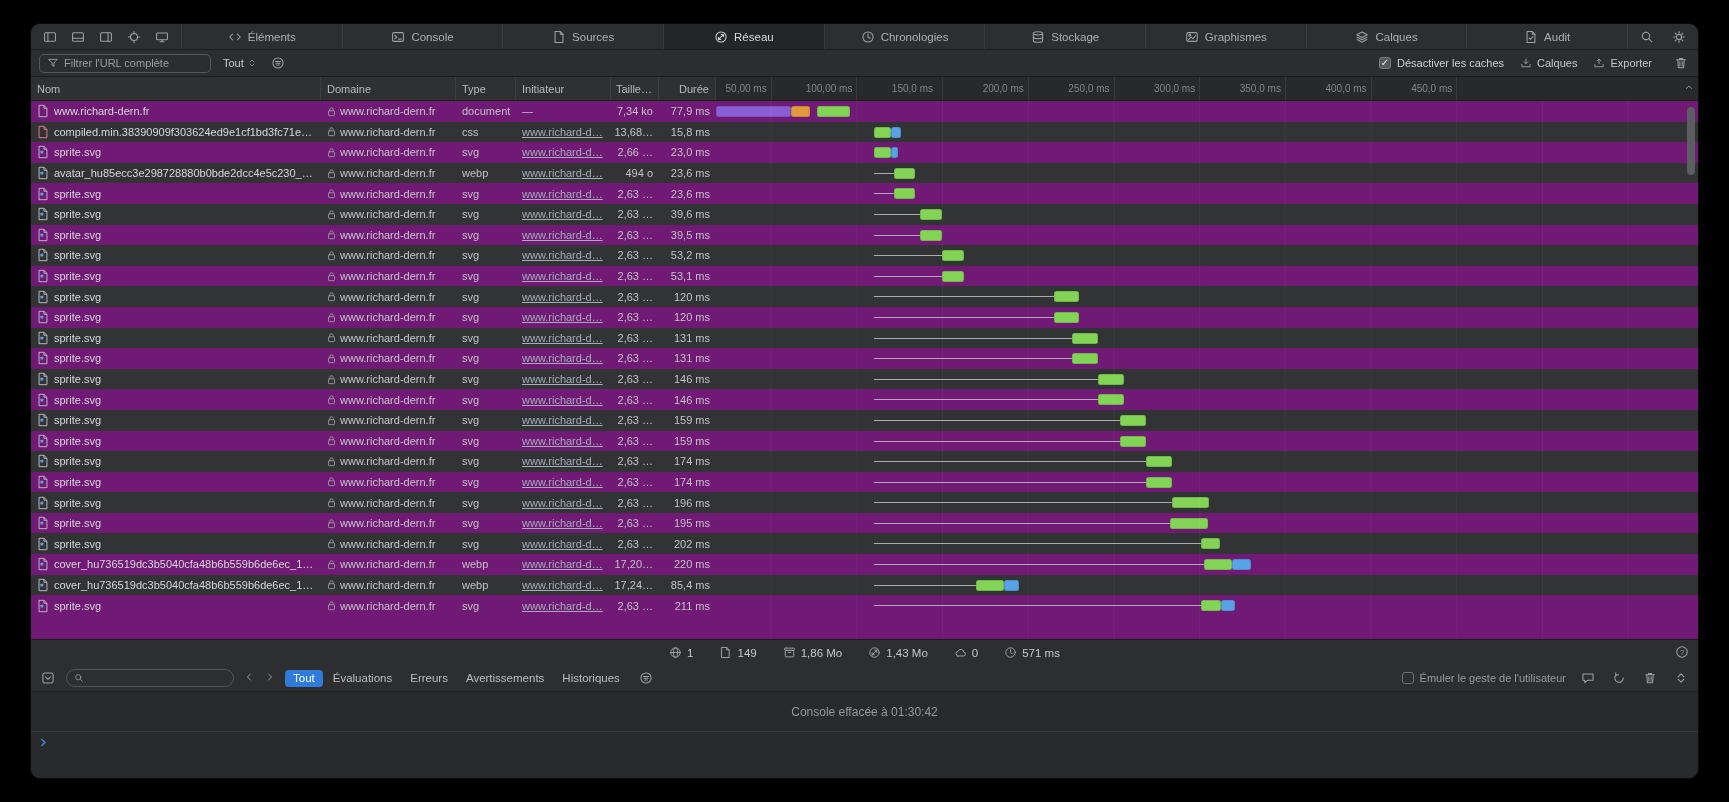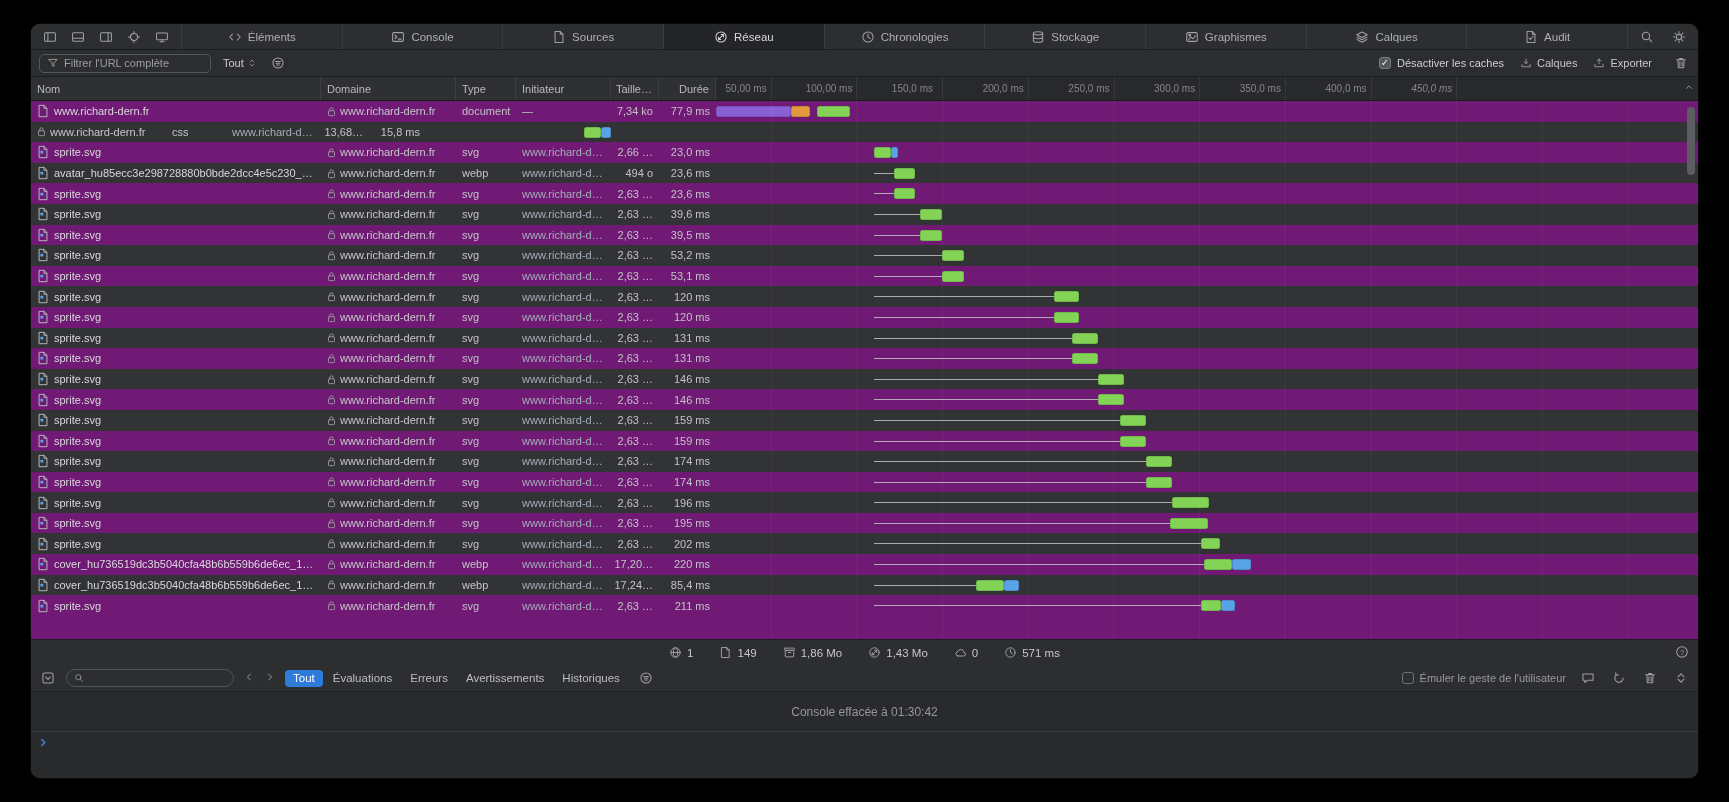--- a/index.html
+++ b/index.html
@@ -61,21 +61,21 @@
   .row:nth-child(even){background:#323335}
   .cell{padding:0 6px;white-space:nowrap;overflow:hidden;height:100%;display:flex;align-items:center}
   .c-name{width:290px;gap:5px;color:#d7d8da}
   .c-name .nm{overflow:hidden;white-space:nowrap}
   .c-domain{width:135px;gap:4px;color:#c6c7c9}
   .c-type{width:60px;color:#c2c3c5}
   .c-init{width:95px}
   .c-size{width:48px;justify-content:flex-end;color:#c2c3c5}
   .c-dur{width:57px;justify-content:flex-end;color:#c2c3c5}
   .c-wf{flex:1;position:relative;padding:0}
-  .link{color:#a3aeb8;}
+  .link{color:#a3aeb8;text-decoration:underline}
   .init-plain{color:#c2c3c5}
   .fic svg{width:12px;height:14px}
   .fic-css{color:#e27d85}
   .fic-doc,.fic-img{color:#b9bcbf}
   .lock{color:#9a9b9d}
   .lock svg{width:9px;height:11px}
   .wf-line{position:absolute;top:10px;height:1px;background:#c9cacc;opacity:.8}
   .wf-seg{position:absolute;top:5px;height:11px;border-radius:2.5px;box-shadow:inset 0 0 0 .5px rgba(0,0,0,.25)}
   .wf-grid{position:absolute;top:0;bottom:0;pointer-events:none;
     background-image:linear-gradient(to right, rgba(255,255,255,.04) 1px, transparent 1px);
@@ -341,21 +341,21 @@
           <div class="tick-label" style="left: 311.8px;">200,0 ms</div>
           <div class="tick-line" style="left: 397.5px;"></div>
           <div class="tick-label" style="left: 397.5px;">250,0 ms</div>
           <div class="tick-line" style="left: 483.2px;"></div>
           <div class="tick-label" style="left: 483.2px;">300,0 ms</div>
           <div class="tick-line" style="left: 568.9px;"></div>
           <div class="tick-label" style="left: 568.9px;">350,0 ms</div>
           <div class="tick-line" style="left: 654.6px;"></div>
           <div class="tick-label" style="left: 654.6px;">400,0 ms</div>
           <div class="tick-line" style="left: 740.3px;"></div>
-          <div class="tick-label" style="left: 740.3px; font-style: italic;">450,0 ms</div>
+          <div class="tick-label" style="left: 740.3px;">450,0 ms</div>
         </div>
     </div>
     <div class="rows" id="rows">
         <div class="row">
     <div class="cell c-name">
       <span class="ic fic fic-doc">
               <svg viewBox="0 0 13 16" fill="none" stroke="currentColor" stroke-width="1.1" stroke-linejoin="round">
                 <path d="M2 1.5h5.6L11 4.9v9.6H2z"></path>
                 <path d="M7.6 1.5v3.4H11"></path>
               </svg>
@@ -377,20 +377,29 @@
     </div>
     <div class="cell c-size">7,34 ko</div>
     <div class="cell c-dur">77,9 ms</div>
     <div class="cell c-wf">
             <div class="wf-seg" style="left: 0px; width: 75.416px; background: rgb(138, 95, 214);"></div>
             <div class="wf-seg" style="left: 75.268px; width: 18.854px; background: rgb(227, 154, 60);"></div>
             <div class="wf-seg" style="left: 100.978px; width: 32.566px; background: rgb(130, 211, 86);"></div>
           </div>
   </div>
         <div class="row">
+    <div class="cell c-name">
+      <span class="ic fic fic-css">
+              <svg viewBox="0 0 13 16" fill="none" stroke="currentColor" stroke-width="1.1" stroke-linejoin="round">
+                <path d="M2 1.5h5.6L11 4.9v9.6H2z"></path>
+                <path d="M7.6 1.5v3.4H11"></path>
+              </svg>
+            </span>
+      <span class="nm">compiled.min.38390909f303624ed9e1cf1bd3fc71e…</span>
+    </div>
     <div class="cell c-domain">
       <span class="ic lock">
               <svg viewBox="0 0 12 14" fill="none" stroke="currentColor" stroke-width="1.2" stroke-linecap="round">
                 <rect x="2" y="6" width="8" height="6.5" rx="1"></rect>
                 <path d="M3.8 6V4.2a2.2 2.2 0 014.4 0V6"></path>
               </svg>
             </span>
       <span class="dm">www.richard-dern.fr</span>
     </div>
     <div class="cell c-type">css</div>

